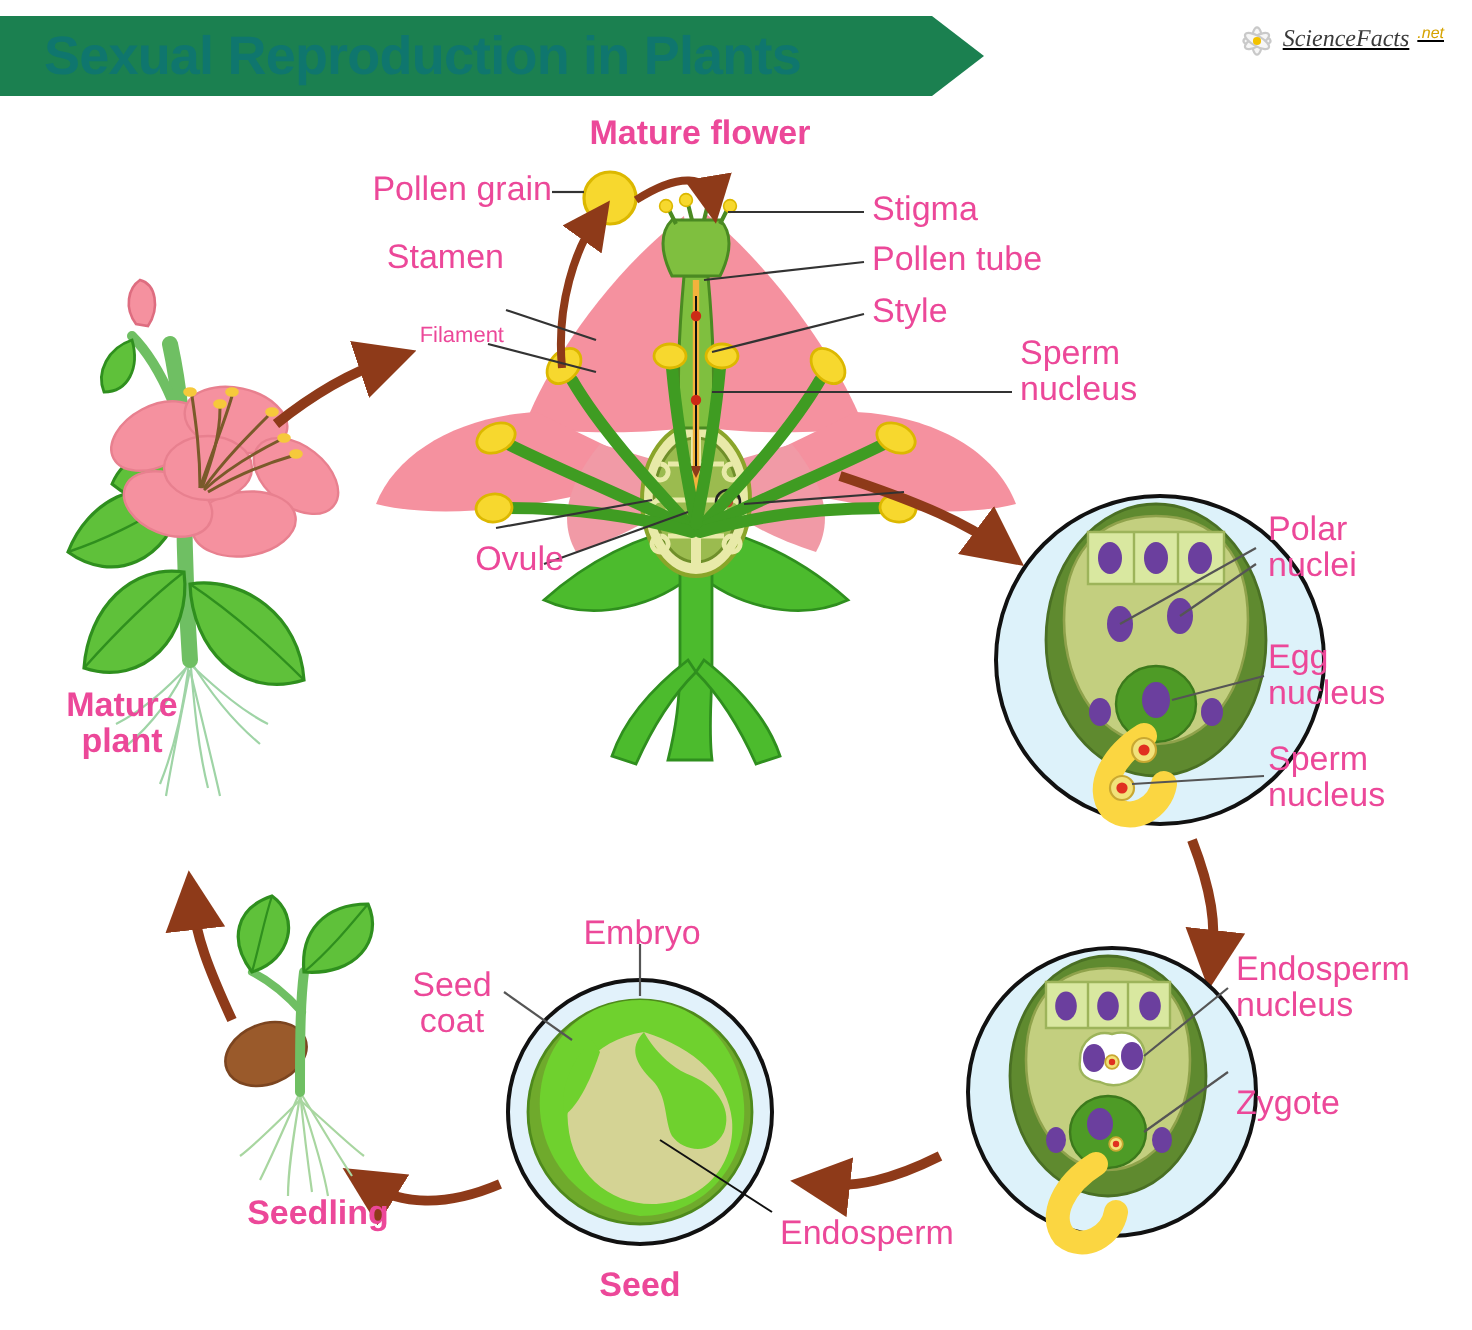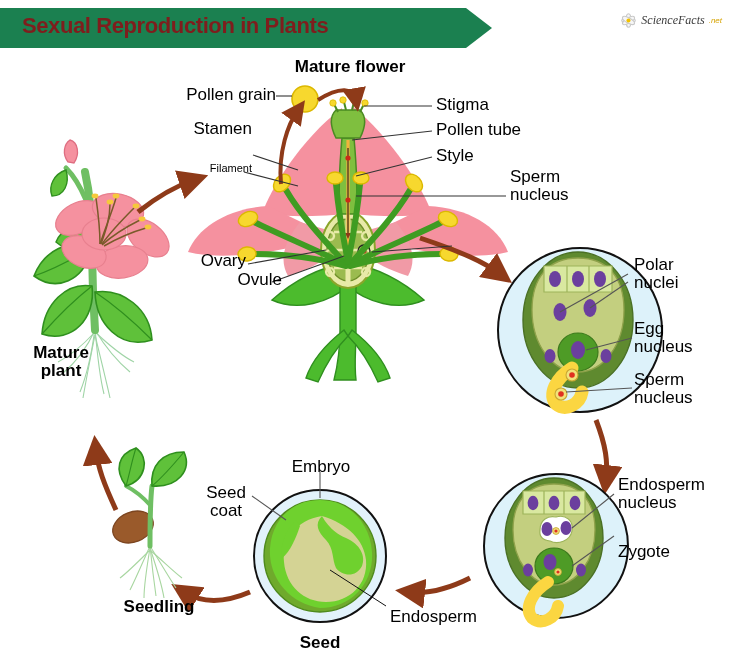--- a/index.html
+++ b/index.html
@@ -16,40 +16,40 @@
   #stage { position: absolute; inset: 0; }
 
   
   .header-bar {
     position: absolute; left: 0; top: 8px;
     width: 500px; height: 40px;
   }
   .header-bar svg { display: block; }
   .header-title {
     position: absolute; left: 22px; top: 13px;
-    font-size: 22px; font-weight: bold; color: #7f1d1d;
+    font-size: 27px; font-weight: bold; color: #0f766e;
     letter-spacing: -0.4px; white-space: nowrap;
     font-family: "Liberation Sans", sans-serif;
   }
   .logo {
     position: absolute; right: 14px; top: 12px;
-    display: flex; align-items: center; gap: 4px;
+    display: flex; align-items: flex-start; gap: 4px; text-decoration: underline;
   }
   .logo-text {
     font-family: "Liberation Serif", serif;
     font-size: 12px; font-style: italic; color: #3a3a3a;
     white-space: nowrap;
   }
   .logo-suffix { font-size: 8px; color: #d6a300; font-style: italic; }
 
   
   .lbl {
     position: absolute; white-space: pre; line-height: 1.04;
     font-family: "Liberation Sans", sans-serif;
-    font-size: 17px; color: #000000;
+    font-size: 17px; color: #ec4899;
   }
   .lbl.bold { font-weight: bold; }
   .lbl.c { text-align: center; }
   .lbl.r { text-align: right; }
 
   
   .overlay { position: absolute; inset: 0; pointer-events: none; }
 </style>
 </head>
 <body>
@@ -398,21 +398,20 @@
 
   <div class="lbl r" style="left:106px; top:86px; width:170px;">Pollen grain</div>
   <div class="lbl r" style="left:104px; top:163px; width:148px; font-size:11px;">Filament</div>
 
   <div class="lbl" style="left:436px; top:96px;">Stigma</div>
   <div class="lbl" style="left:436px; top:121px;">Pollen tube</div>
   <div class="lbl" style="left:436px; top:147px;">Style</div>
   <div class="lbl" style="left:510px; top:168px;">Sperm
 nucleus</div>
 
-  <div class="lbl r" style="left:120px; top:252px; width:126px;">Ovary</div>
   <div class="lbl r" style="left:156px; top:271px; width:126px;">Ovule</div>
 
   <div class="lbl bold c" style="left:6px; top:308px; width:110px;margin-top:36px;">Mature
 plant</div>
 
   <div class="lbl" style="left:634px; top:256px;">Polar
 nuclei</div>
   <div class="lbl" style="left:634px; top:320px;">Egg
 nucleus</div>
   <div class="lbl" style="left:634px; top:371px;">Sperm

